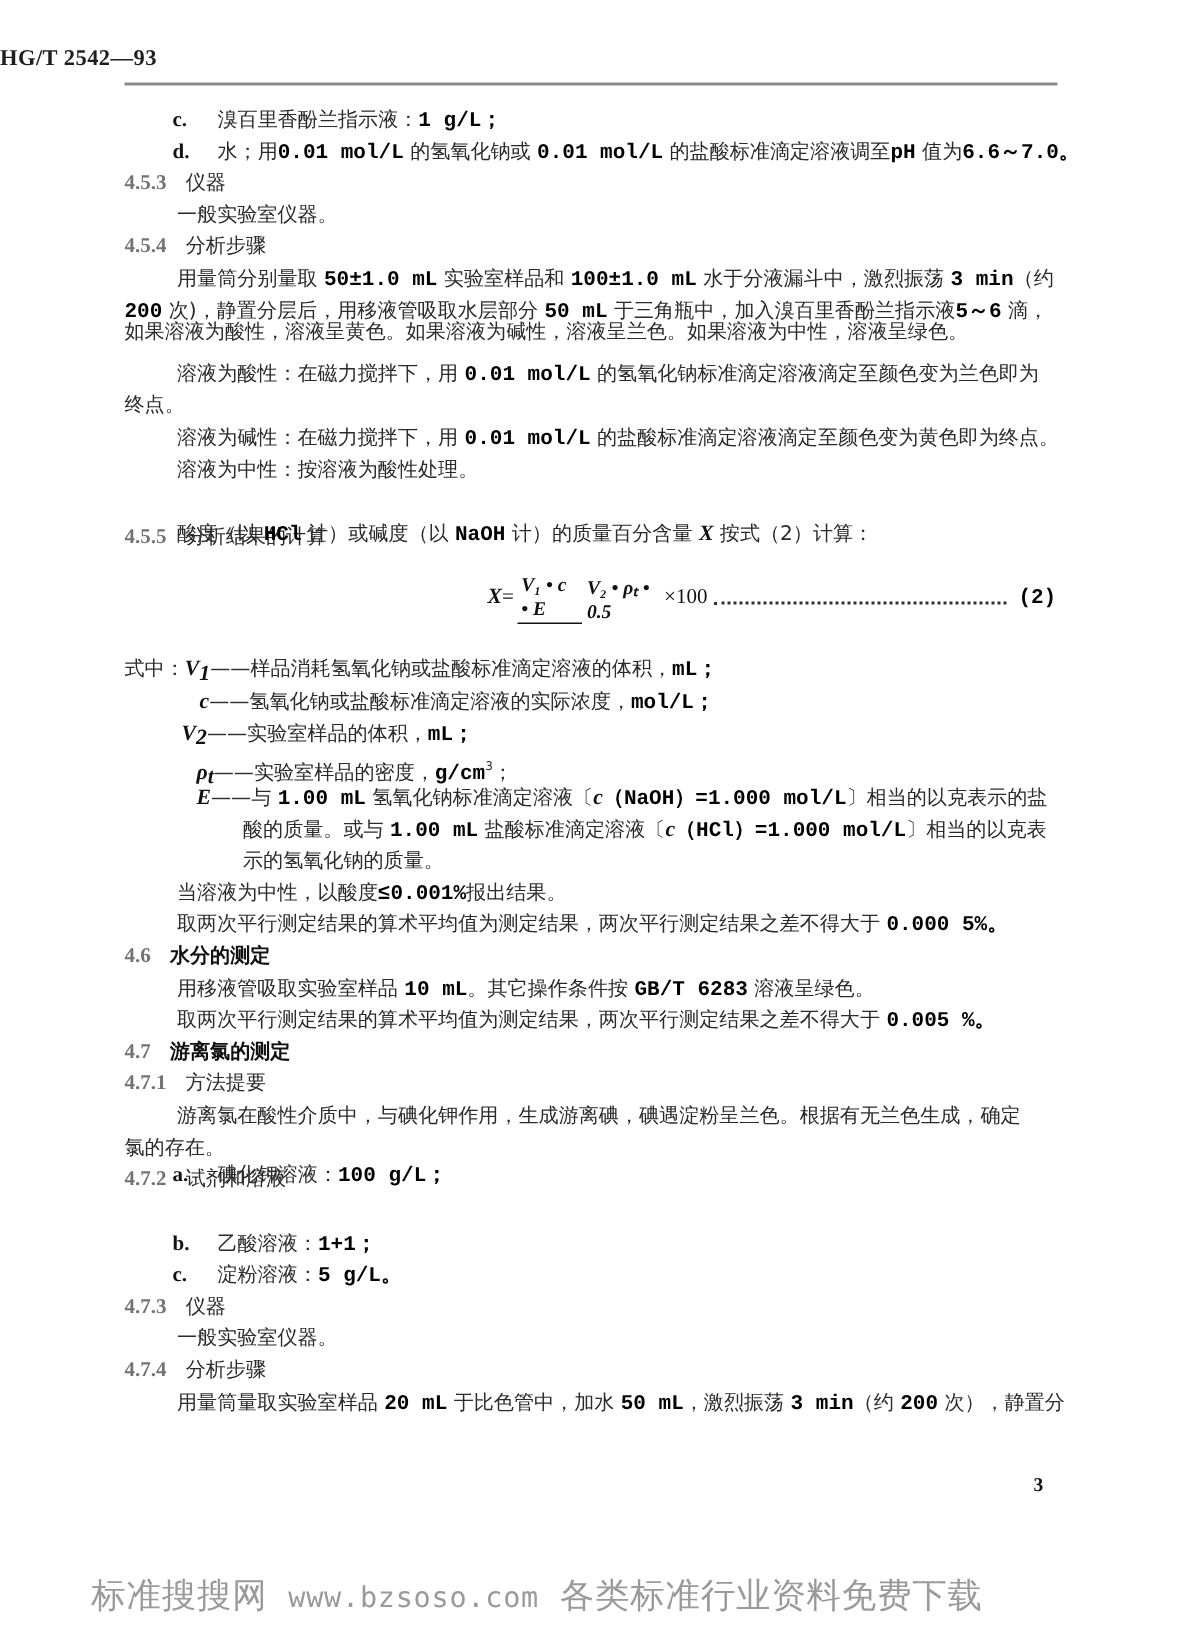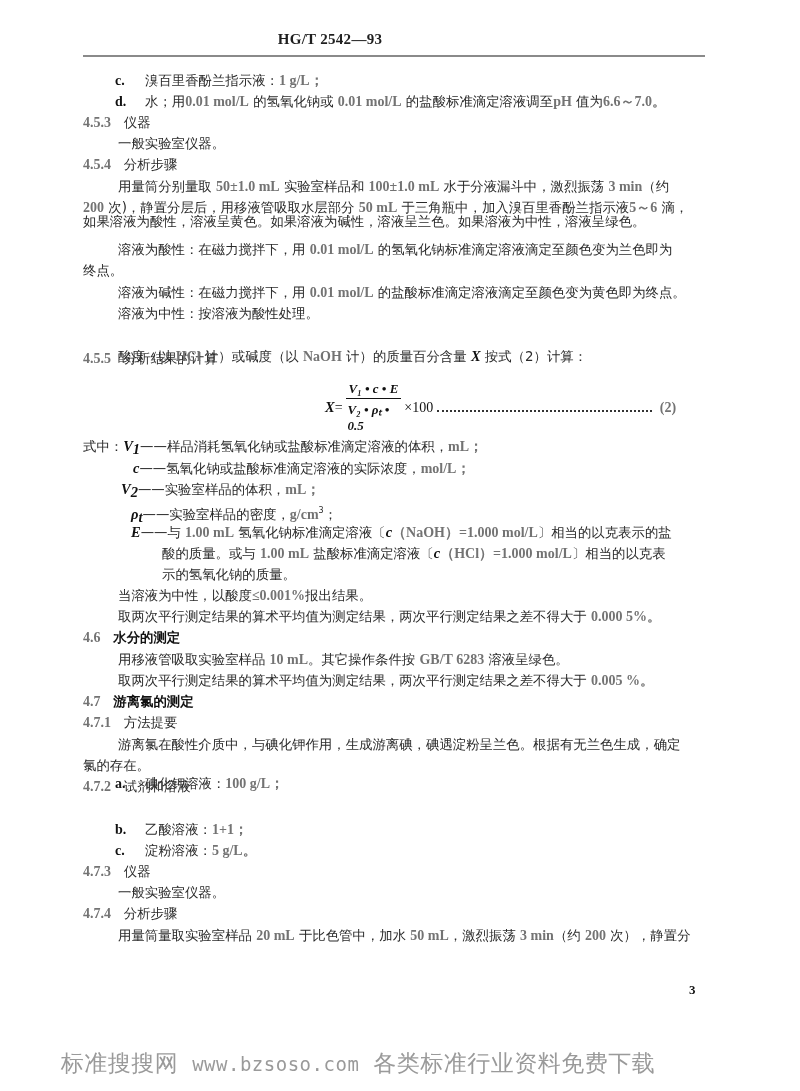--- a/index.html
+++ b/index.html
@@ -3,43 +3,43 @@
 <meta charset="utf-8">
 <style>
   html, body { margin: 0; padding: 0; }
   body {
     width: 800px; height: 1091px; position: relative; overflow: hidden;
     background: #ffffff; color: #1e1e1e;
     font-family: "DejaVu Serif", "Liberation Serif", serif;
   }
   .page { position: absolute; left: 0; top: 0; width: 800px; height: 1091px; }
   .header {
-    position: absolute; left: 0; width: 660px; top: 31px; text-align: center;
+    position: absolute; left: 0; width: 660px; top: 31px; text-align: left;
     font-family: "Liberation Serif", serif; font-weight: bold; font-size: 15px; letter-spacing: 0.3px;
   }
   .rule { position: absolute; left: 83px; width: 622px; top: 55px; height: 2px; background: #8a8a8a; }
   .line {
     position: absolute; white-space: nowrap; font-size: 13.4px; line-height: 17px;
     font-family: "DejaVu Sans", sans-serif; color: #2a2a2a;
   }
-  .b { font-family: Liberation Serif, serif; font-weight: bold; font-size: 14px; color: #737373; }
+  .b { font-family: Liberation Mono, monospace; font-weight: bold; font-size: 14px; color: #000000; }
   .sec { font-family: "Liberation Serif", serif; font-weight: bold; font-size: 14px; color: #737373; }
   .sech { font-family: "DejaVu Sans", sans-serif; font-weight: bold; font-size: 13.4px; color: #111; }
   .lab { font-family: "Liberation Serif", serif; font-weight: bold; font-size: 14px; color: #111; display: inline-block; width: 30px; }
   .i { font-family: "Liberation Serif", serif; font-style: italic; font-weight: bold; font-size: 14.5px; color: #111; }
   .watermark {
     position: absolute; left: 192px; top: 130px; font-family: "DejaVu Sans", sans-serif;
     font-weight: bold; font-size: 92px; color: #e8e8e8; letter-spacing: 14px; z-index: 0; line-height: 1;
   }
   .content { position: absolute; left: 0; top: 0; z-index: 1; }
   .formula {
     position: absolute; left: 325px; top: 381px; display: flex; align-items: center;
     font-family: "Liberation Serif", serif; font-size: 14px; color: #111;
   }
-  .frac { display: inline-flex; flex-direction: column; align-items: center; margin: 0 2px; }
+  .frac { display: inline-flex; flex-direction: row; align-items: center; margin: 0 2px; }
   .frac .num { padding: 0 3px 1px; border-bottom: 1px solid #111; font-size: 13px; }
   .frac .den { padding: 1px 3px 0; font-size: 13px; }
   .dots { display: inline-block; width: 250px; margin-left: 4px; margin-right: 8px; border-bottom: 2px dotted #333; height: 0; position: relative; top: 3px; }
   .pagenum { position: absolute; left: 689px; top: 982px; font-family: "Liberation Serif", serif; font-weight: bold; font-size: 13px; color: #111; }
   .footer {
     position: absolute; left: 0; width: 716px; top: 1048px; text-align: center;
     font-family: "DejaVu Sans", sans-serif; font-size: 23px; color: #9a9a9a; letter-spacing: 0.5px;
   }
   .footer .url { font-family: "DejaVu Sans Mono", monospace; font-size: 19px; margin: 0 6px; }
   sub { font-size: 9px; vertical-align: -3px; }

